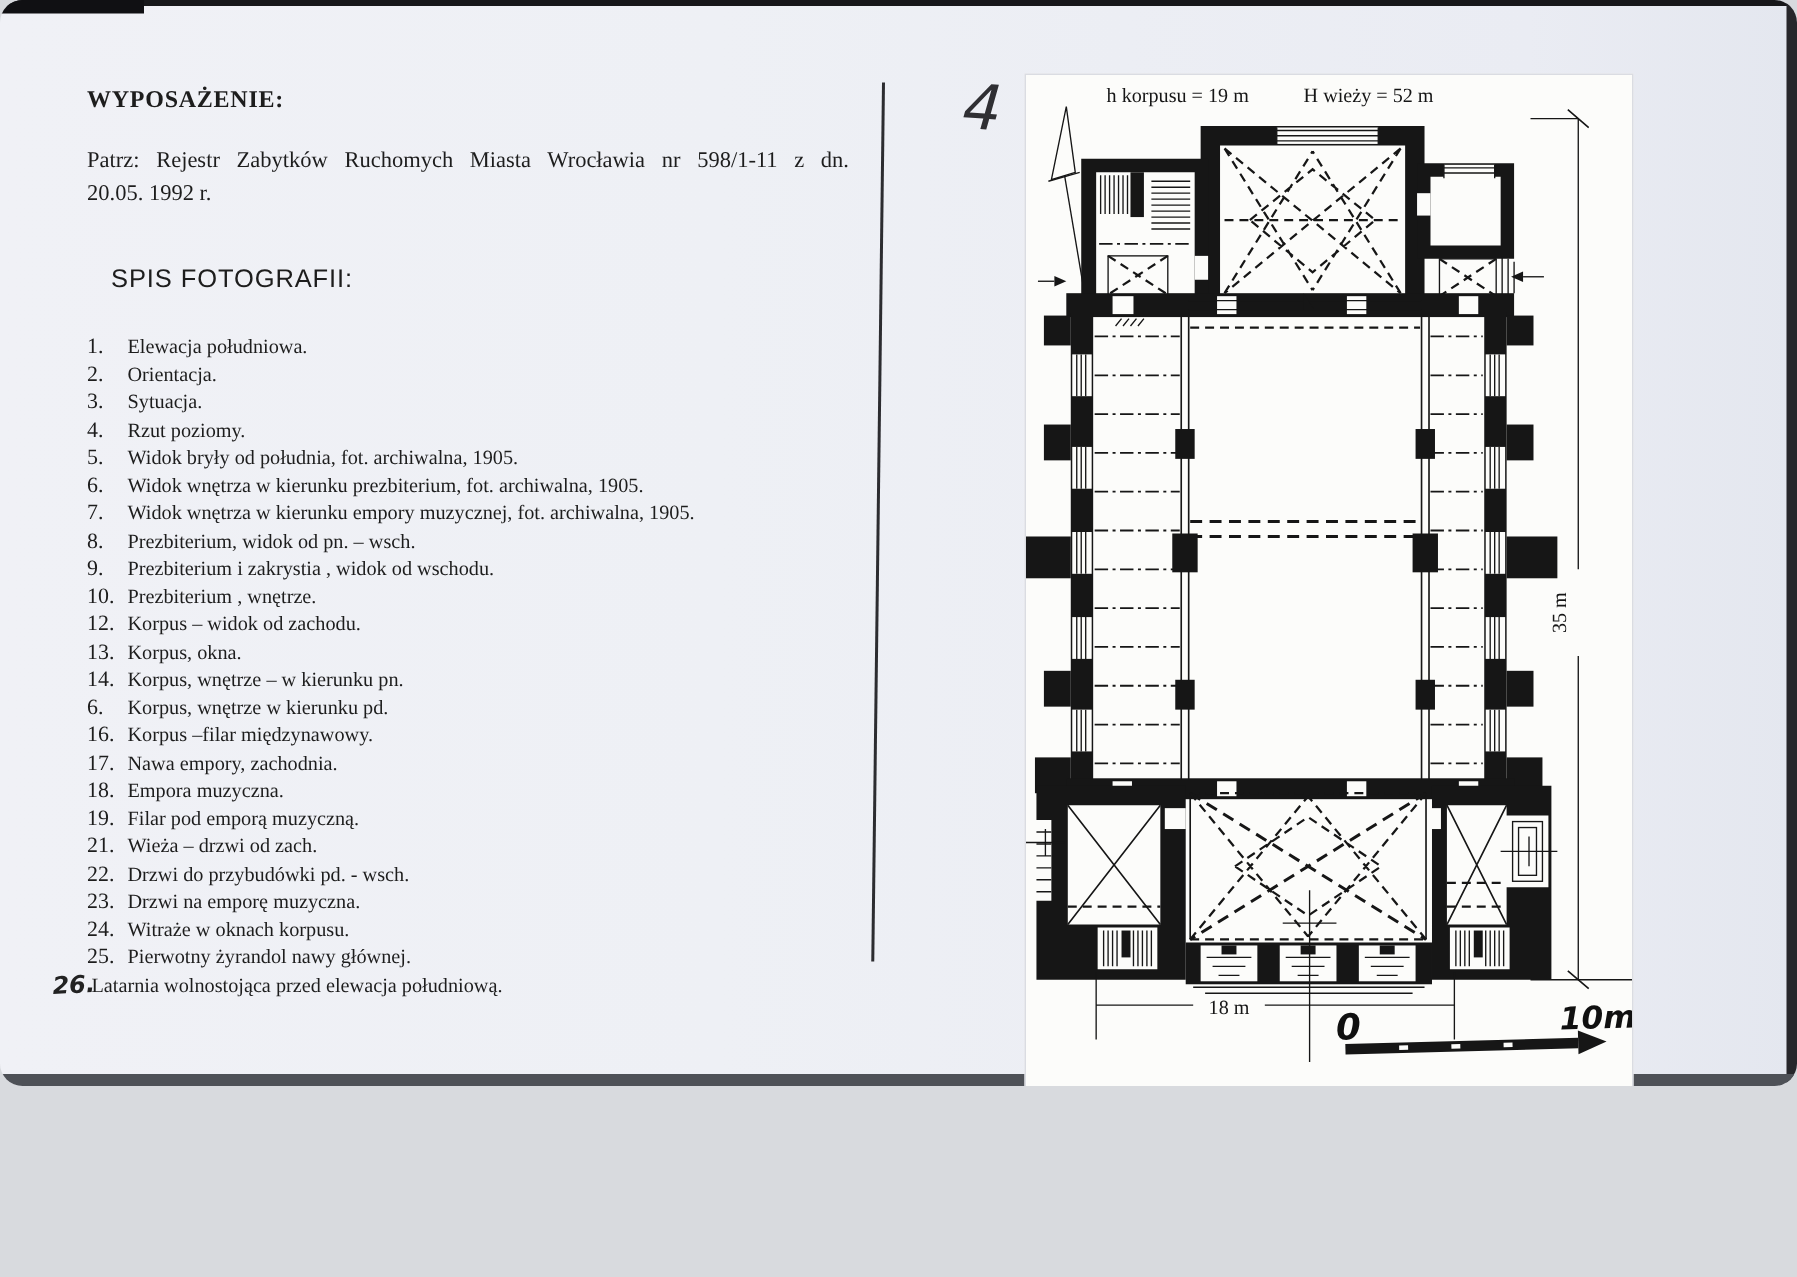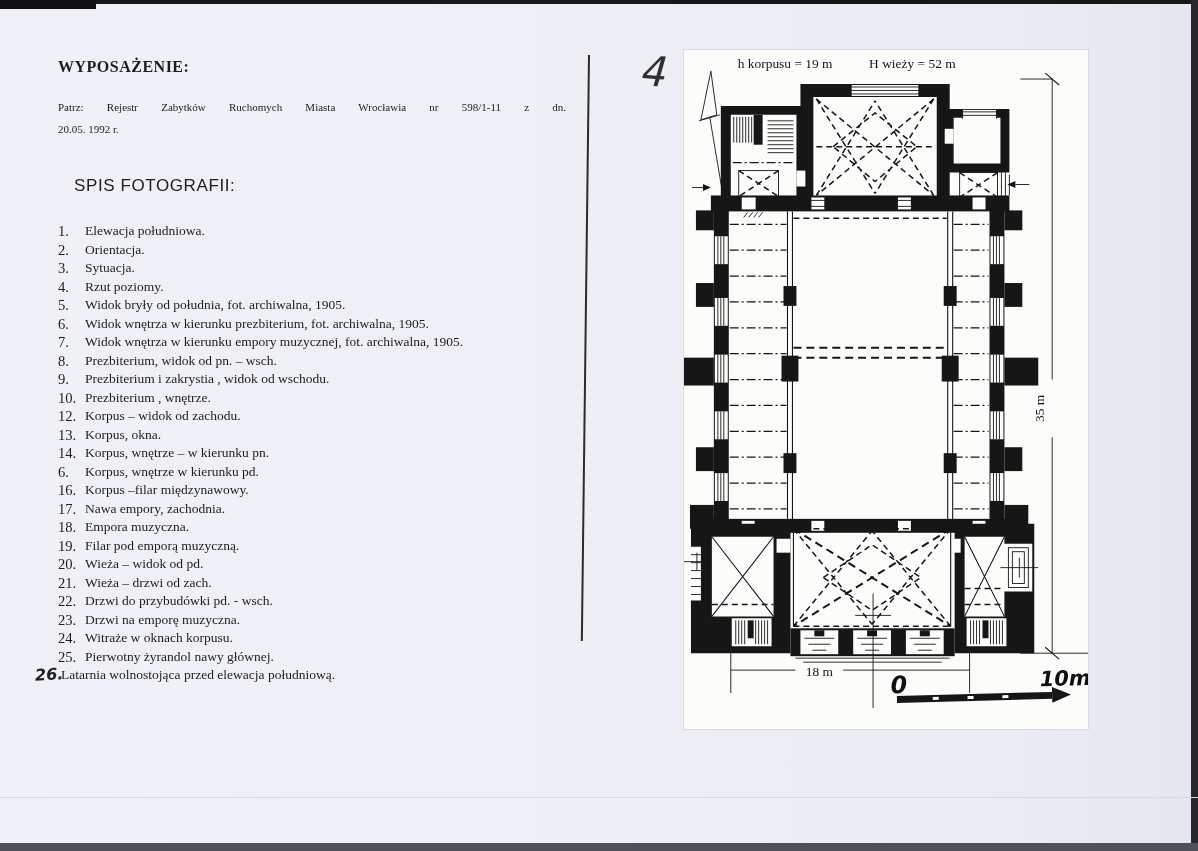--- a/index.html
+++ b/index.html
@@ -1,30 +1,30 @@
 <!DOCTYPE html>
 <html><head>
 <meta charset="utf-8">
 <style>
   html,body{margin:0;padding:0;background:#d8dade;}
-  #scan{position:relative;width:1198px;height:851px;overflow:hidden;
+  #scan{position:relative;width:1198px;height:724px;overflow:hidden;
         background:linear-gradient(90deg,#f0f1f6 0%,#eef0f5 40%,#eaecf3 85%,#e4e7ef 100%);
-        font-family:"Liberation Serif",serif;color:#1d1d1d;}
+        font-family:"Liberation Serif",serif;color:#1d1d1d;border-radius:15px;}
   
   .edge{position:absolute;}
   .edge-top{left:0;top:0;width:1198px;height:4px;background:#17171a;}
   .edge-topleft{left:0;top:0;width:96px;height:9px;background:#101013;}
   .edge-right{right:0;top:0;width:7px;height:851px;background:#27272b;}
   .edge-bottom{left:0;bottom:0;width:1198px;height:8px;background:#4e5157;}
   .scanline{left:0;top:797px;width:1198px;height:1px;background:#d7dae3;}
 
   
   .leftcol{position:absolute;left:58px;top:58px;width:512px;}
   .doc-title{font-size:16px;font-weight:bold;letter-spacing:.5px;margin:0 0 20px 0;}
-  .para{margin:0;font-size:11px;line-height:22px;width:508px;}
+  .para{margin:0;font-size:15px;line-height:22px;width:508px;}
   .para .l1{display:block;text-align:justify;text-align-last:justify;}
   .list-title{font-family:"Liberation Sans",sans-serif;font-size:17px;font-weight:500;
               letter-spacing:.6px;margin:36px 0 0 16px;}
   ol.photos{list-style:none;margin:26px 0 0 0;padding:0;font-size:14.6px;}
   ol.photos li{display:flex;line-height:18.5px;height:18.5px;white-space:nowrap;}
   ol.photos .num{width:27px;flex:0 0 27px;}
   ol.photos .txt{flex:1;}
   ol.photos li.outdent{margin-left:-23px;}
   ol.photos li.outdent .num{width:26px;flex-basis:26px;
       font-family:"DejaVu Sans",sans-serif;font-style:italic;font-size:16px;
@@ -145,24 +145,20 @@
     <li>
       <span class="num">18.</span>
       <span class="txt">Empora muzyczna.</span>
     </li>
 
     <li>
       <span class="num">19.</span>
       <span class="txt">Filar pod emporą muzyczną.</span>
     </li>
 
-    <li>
-      <span class="num">20.</span>
-      <span class="txt">Wieża – widok od pd.</span>
-    </li>
 
     <li>
       <span class="num">21.</span>
       <span class="txt">Wieża – drzwi od zach.</span>
     </li>
 
     <li>
       <span class="num">22.</span>
       <span class="txt">Drzwi do przybudówki pd. - wsch.</span>
     </li>

